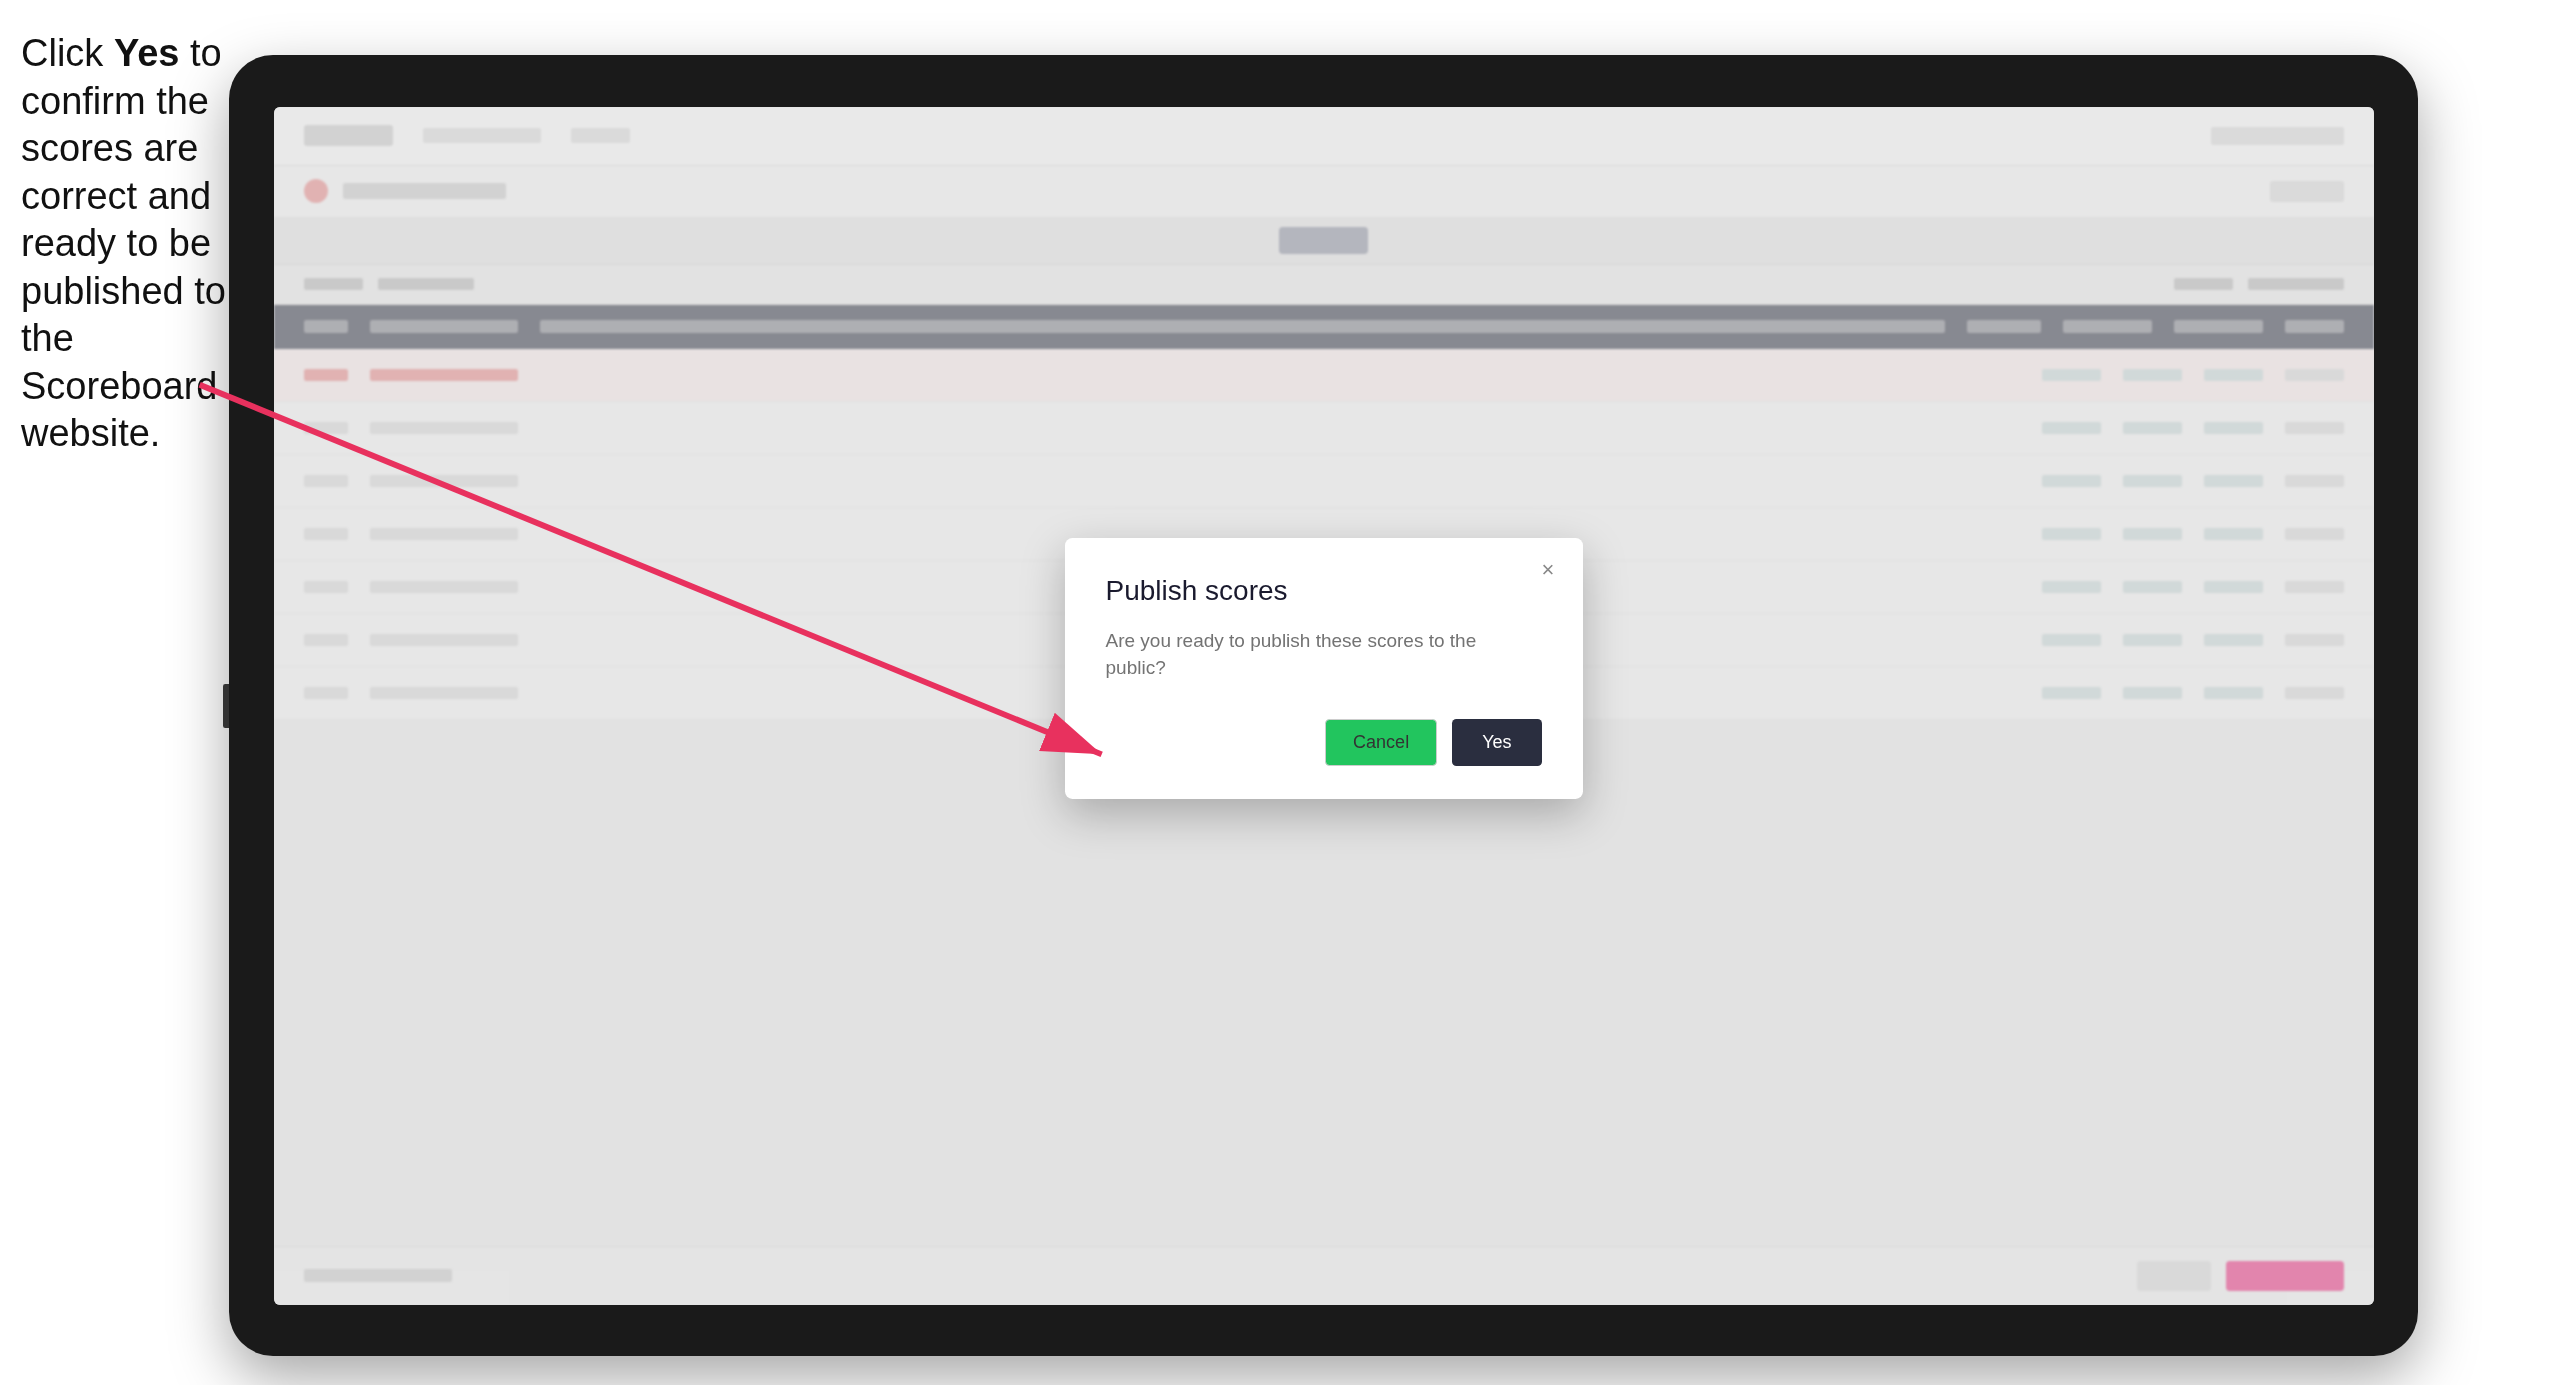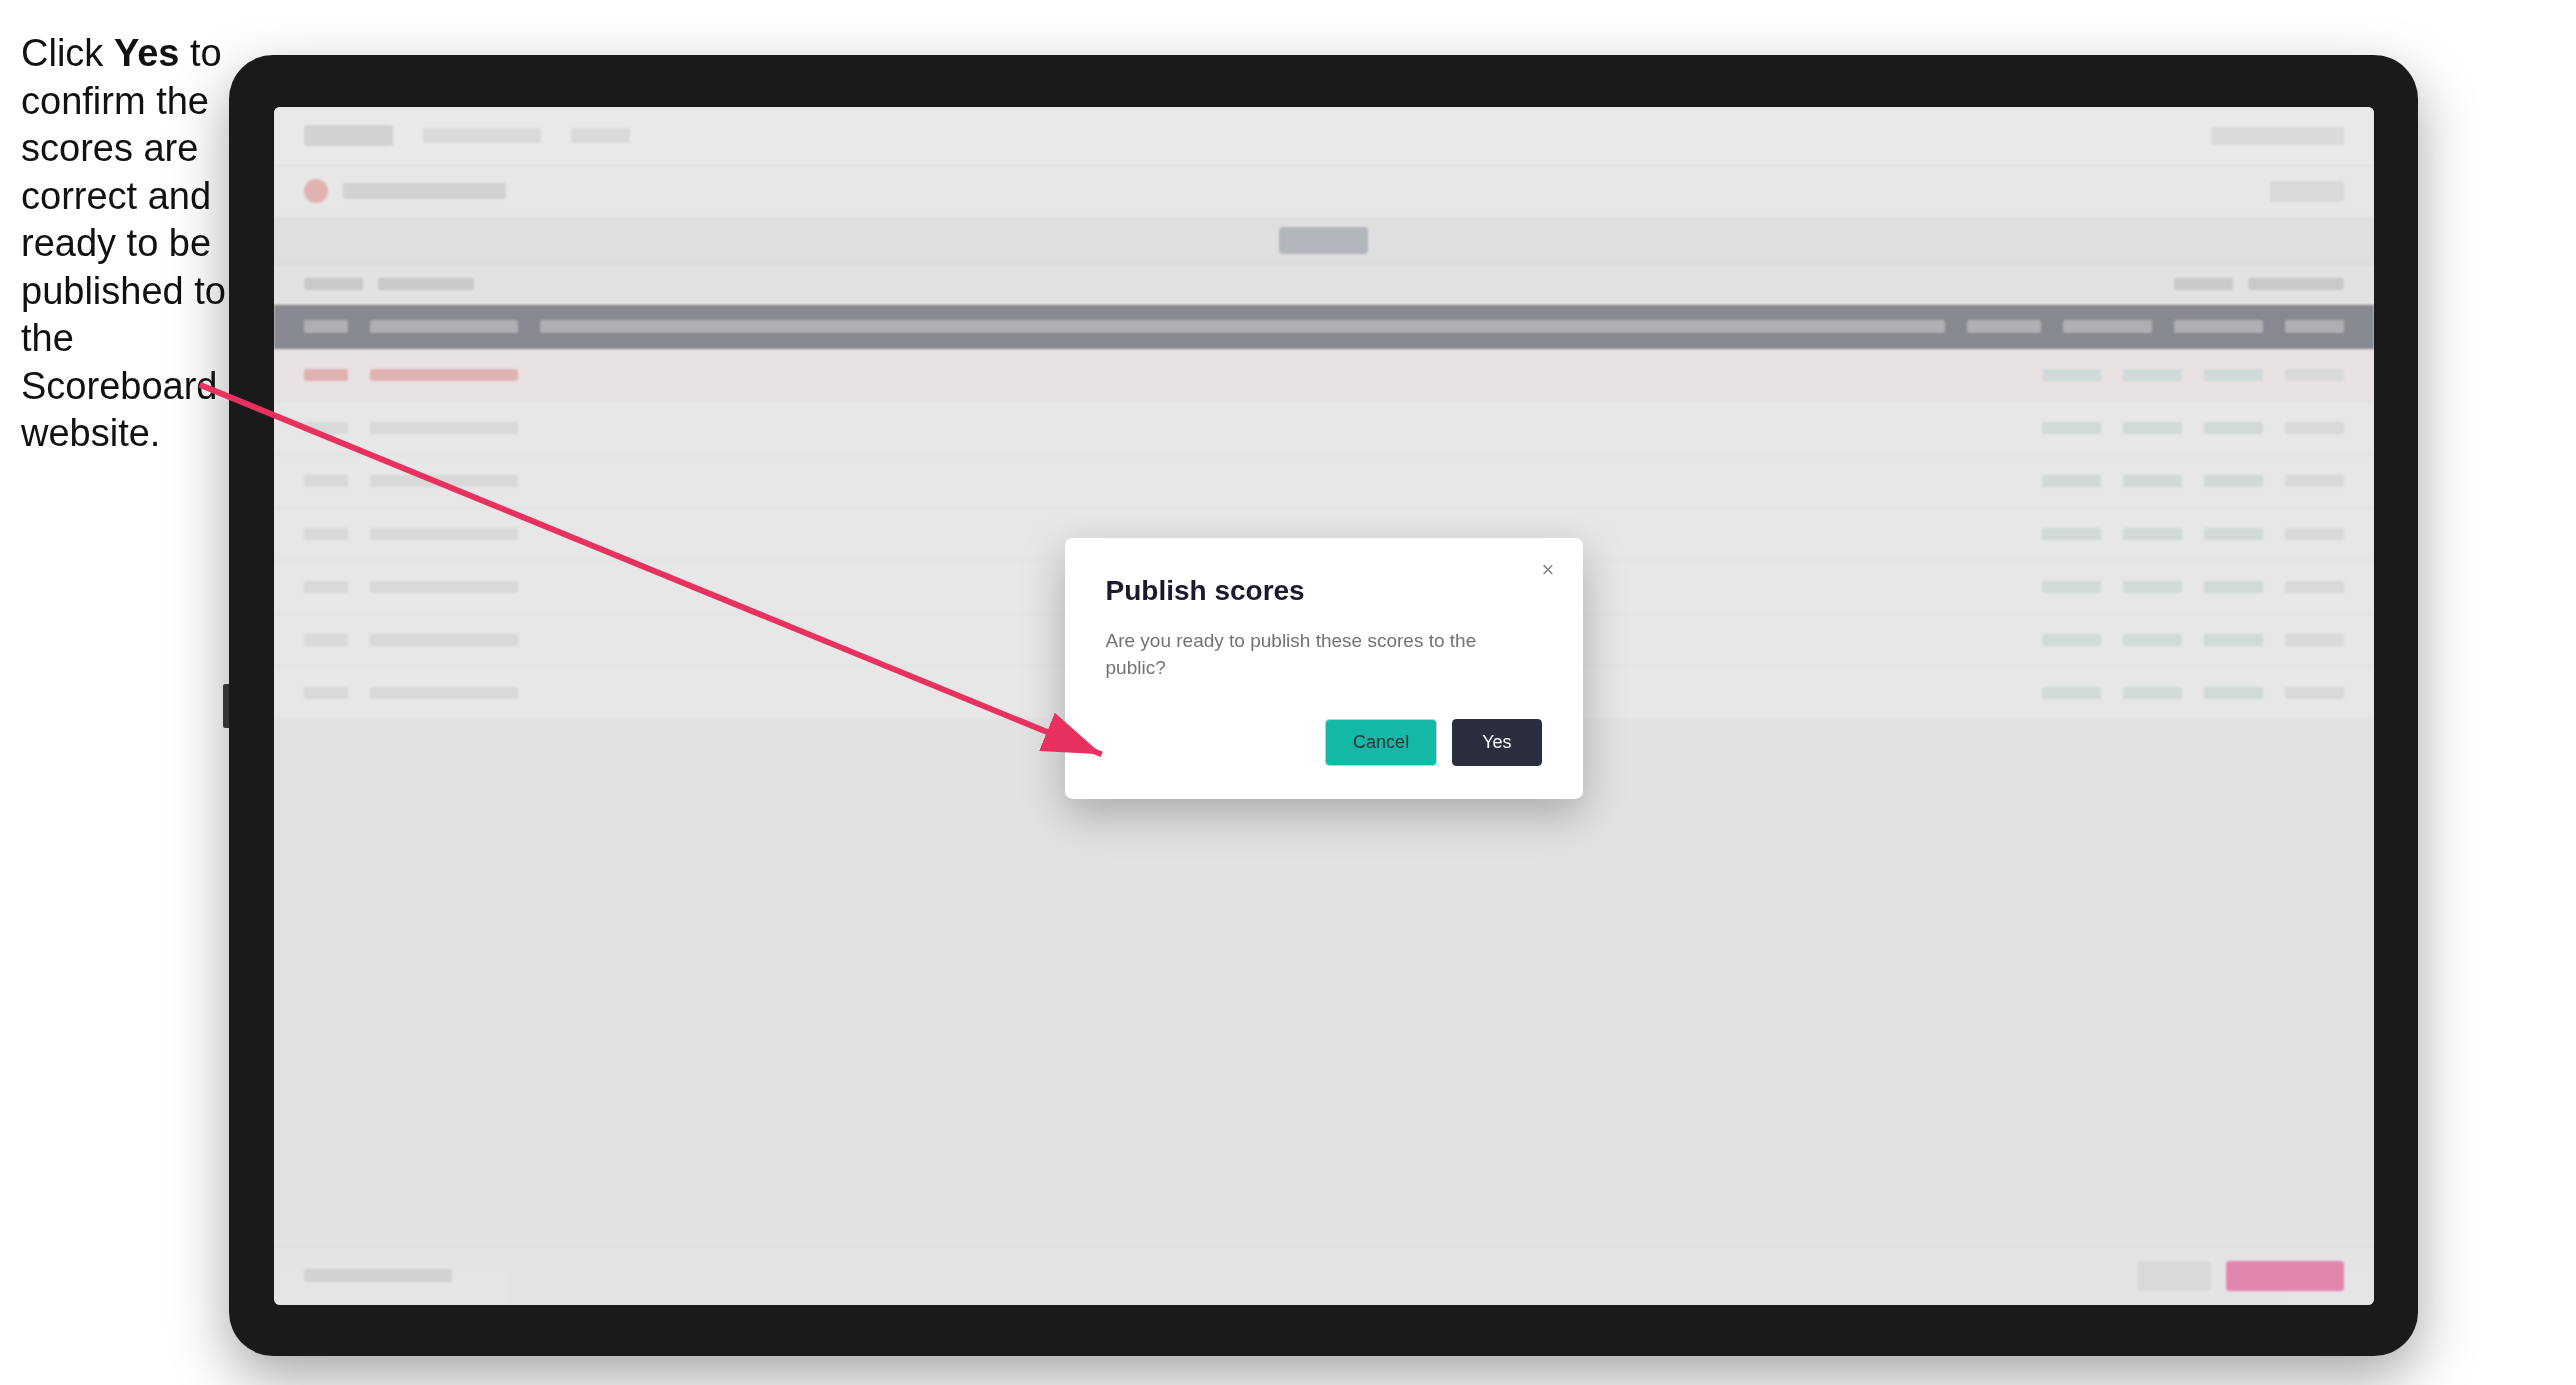--- a/index.html
+++ b/index.html
@@ -235,21 +235,21 @@
       background: #fff;
       border-radius: 7.4px;
       box-shadow: 0 15px 44px rgba(0,0,0,0.25);
       width: 518px;
       padding: 37px 41px 33px;
       position: relative;
     }
 
     .modal-title {
       font-size: 28px;
-      font-weight: 700;
+      font-weight: 400;
       color: #1a1a2e;
       margin-bottom: 21px;
     }
 
     .modal-body-text {
       font-size: 19px;
       color: #737373;
       margin-bottom: 37px;
       line-height: 1.4;
     }
@@ -273,21 +273,21 @@
     .modal-footer {
       display: flex;
       justify-content: flex-end;
       gap: 15px;
     }
 
     .btn-cancel {
       padding: 12px 27px;
       font-size: 18px;
       border: 0.7px solid #ccc;
-      background: #14b8a6;
+      background: #22c55e;
       border-radius: 4.4px;
       cursor: pointer;
       color: #333;
     }
 
     .btn-yes {
       padding: 12px 30px;
       font-size: 18px;
       border: none;
       background: #2a2e3f;

